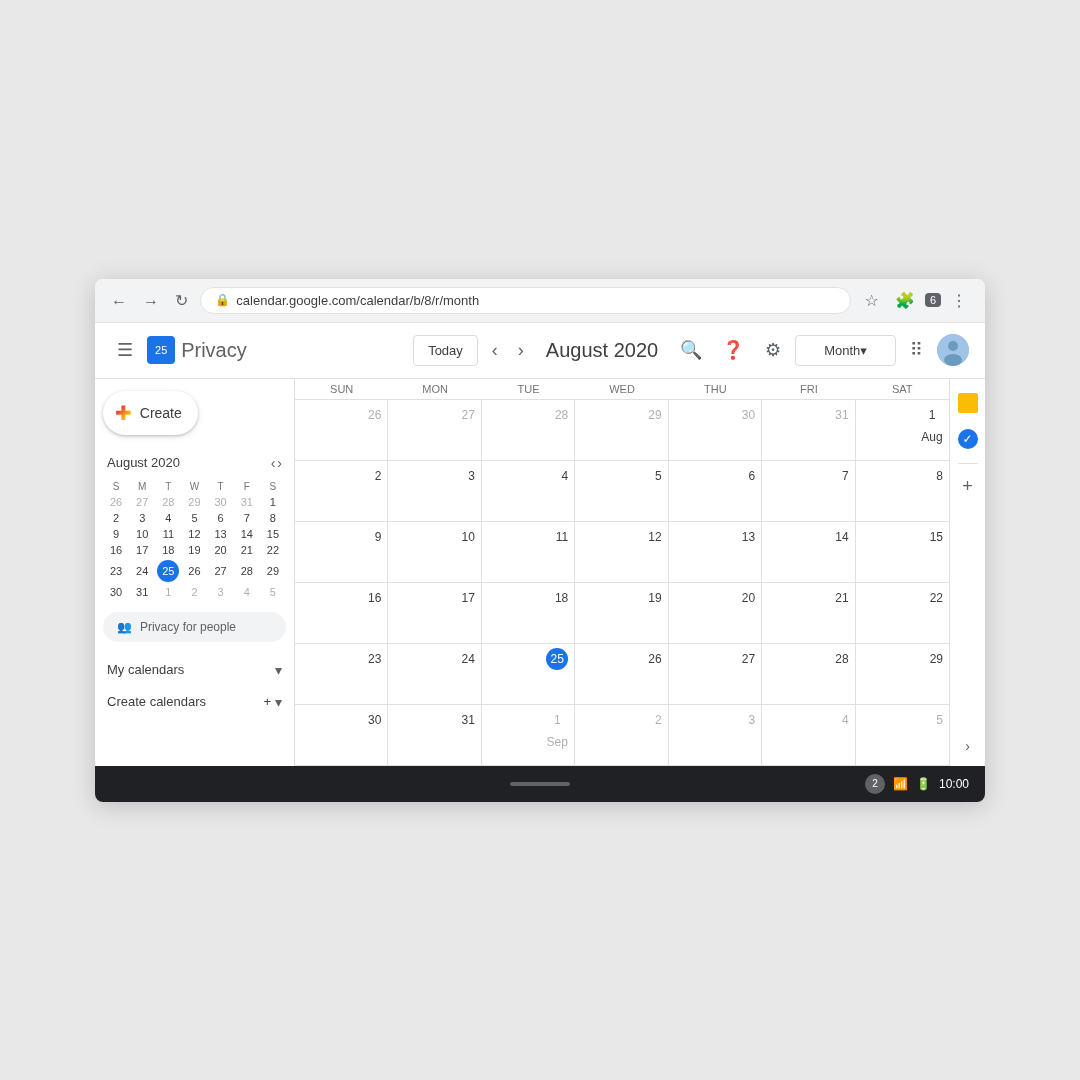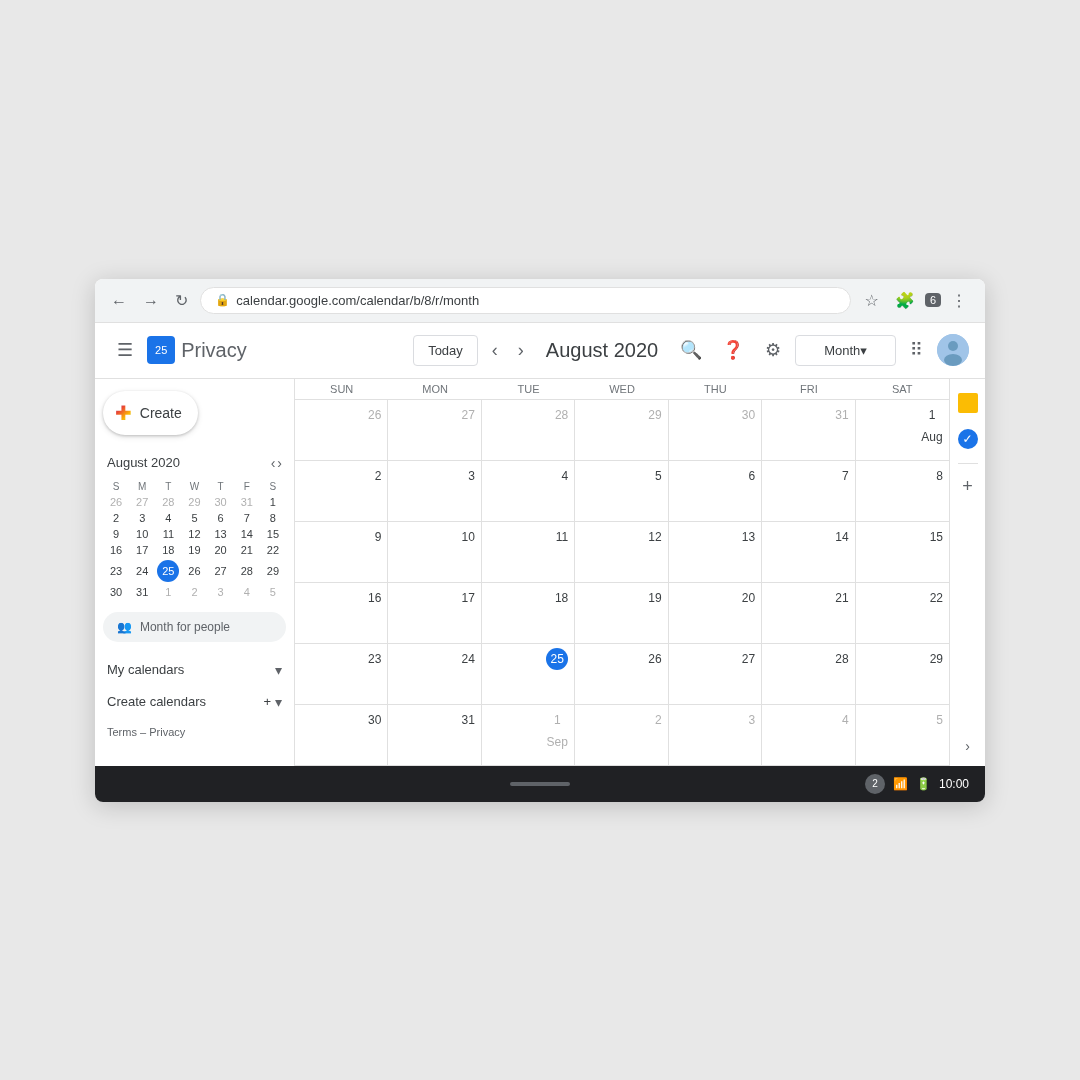--- a/index.html
+++ b/index.html
@@ -526,42 +526,37 @@
                   <td class="mini-other-month" style="color: rgb(176, 176, 176);">3</td>
                   <td class="mini-other-month" style="color: rgb(176, 176, 176);">4</td>
                   <td class="mini-other-month" style="color: rgb(176, 176, 176);">5</td>
                 </tr>
               </tbody>
           </table>
         </div>
 
         <div class="people-search">
           <span>👥</span>
-          <span>Month for people</span>
+          <span>Privacy for people</span>
         </div>
 
         <div class="cal-section-header">
           <span>My calendars</span>
           <span class="cal-section-chevron">▾</span>
         </div>
 
         <div class="cal-section-header">
           <span>Create calendars</span>
           <div style="display:flex;gap:4px;align-items:center;">
             <span style="cursor:pointer;">+</span>
             <span class="cal-section-chevron">▾</span>
           </div>
         </div>
 
         <div style="flex:1;"></div>
-        <div class="terms-privacy">
-          <a>Terms</a>
-          <span> – </span>
-          <a>Privacy</a>
-        </div>
       </div>
 
       <div class="calendar-main">
 
         <div class="cal-weekday-header">
           <div class="cal-weekday">SUN</div>
           <div class="cal-weekday">MON</div>
           <div class="cal-weekday">TUE</div>
           <div class="cal-weekday">WED</div>
           <div class="cal-weekday">THU</div>

